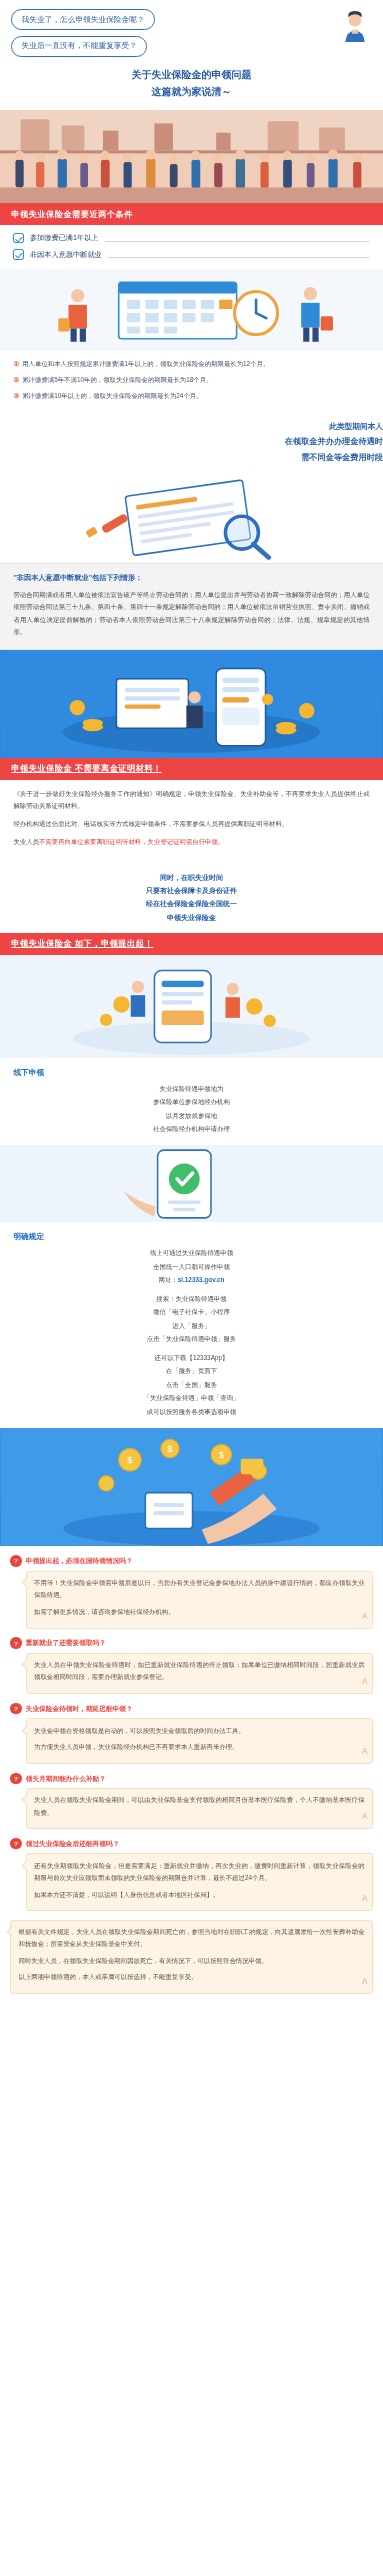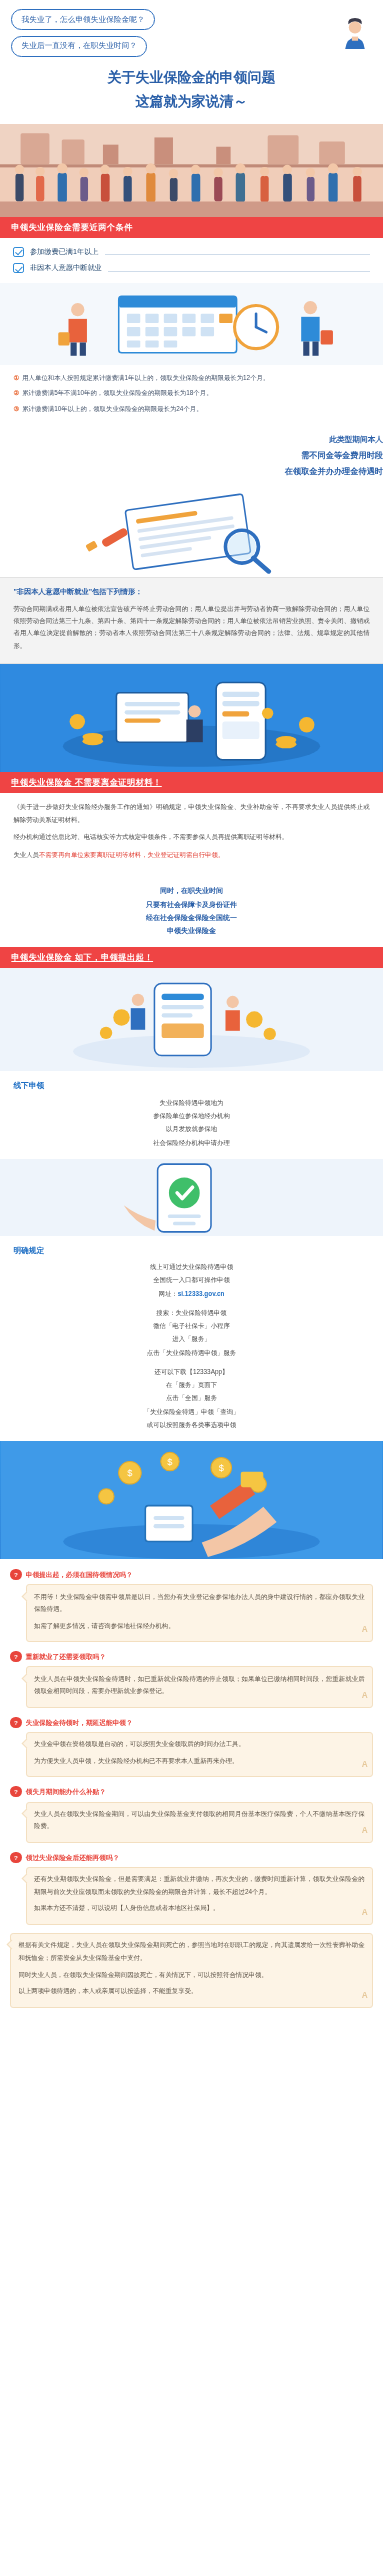--- a/index.html
+++ b/index.html
@@ -14,21 +14,21 @@
     background: #ffffff;
     position: relative;
     overflow: hidden;
   }
 
   
   .chat-intro {
     padding: 9.3px 11.3px 5.2px 11.3px;
     display: flex;
     gap: 7.2px;
-    align-items: center;
+    align-items: flex-start;
   }
   .chat-bubbles { flex: 1; display: flex; flex-direction: column; gap: 5.2px; }
   .bubble {
     background: #ffffff;
     border: 1px solid #2e6fbf;
     border-radius: 10.3px;
     color: #2a5fa8;
     font-size: 7.7px;
     padding: 4.6px 9.3px;
     align-self: flex-start;
@@ -36,21 +36,21 @@
   }
   .avatar {
     width: 34px; height: 34px;
     flex: 0 0 34px;
     position: relative;
   }
 
   .headline {
     text-align: center;
     color: #2a5fa8;
-    font-size: 14px;
+    font-size: 10px;
     line-height: 1.7;
     padding: 4.1px 0 10.3px 0;
     font-weight: bold;
   }
 
   
   .illus {
     position: relative;
     width: 100%;
     overflow: hidden;
@@ -277,21 +277,21 @@
   svg { display: block; }
 </style>
 </head>
 <body>
 
 <div class="page">
 
   <div class="chat-intro">
     <div class="chat-bubbles">
       <div class="bubble">我失业了，怎么申领失业保险金呢？</div>
-      <div class="bubble">失业后一直没有，在职失业时间？</div>
+      <div class="bubble">失业后一直没有，不能重复享受？</div>
     </div>
     <div class="avatar">
       <svg width="34" height="34" viewBox="0 0 66 66">
         <circle cx="33" cy="22" r="12" fill="#f3c6a6"></circle>
         <path d="M20 16 q13 -12 26 0 q2 -12 -13 -12 q-15 0 -13 12z" fill="#3a3a4a"></path>
         <path d="M14 64 q3 -22 19 -22 q16 0 19 22z" fill="#2e6fbf"></path>
         <rect x="27" y="40" width="12" height="8" fill="#f3c6a6"></rect>
       </svg>
     </div>
   </div>
@@ -453,22 +453,22 @@
       <span>累计缴费满5年不满10年的，领取失业保险金的期限最长为18个月。</span>
     </div>
     <div class="note-item">
       <span class="num-badge">③</span>
       <span>累计缴费满10年以上的，领取失业保险金的期限最长为24个月。</span>
     </div>
   </div>
 
   <div class="callout">
     <div>此类型期间本人</div>
+    <div class="big">在领取金并办办理金待遇时</div>
     <div class="big">需不同金等金费用时段</div>
-    <div class="big">在领取金并办办理金待遇时</div>
   </div>
 
   <div class="illus illus-doc">
     <svg width="383" height="85" viewBox="0 0 744 165">
       <rect width="744" height="165" fill="#ffffff"></rect>
       <g transform="rotate(-8 372 82)">
         <rect x="250" y="24" width="230" height="116" rx="6" fill="#ffffff" stroke="#2e6fbf" stroke-width="3"></rect>
         <rect x="268" y="44" width="120" height="9" rx="4" fill="#f0a33c"></rect>
         <rect x="268" y="64" width="188" height="7" rx="3" fill="#d6e3f2"></rect>
         <rect x="268" y="80" width="188" height="7" rx="3" fill="#d6e3f2"></rect>

